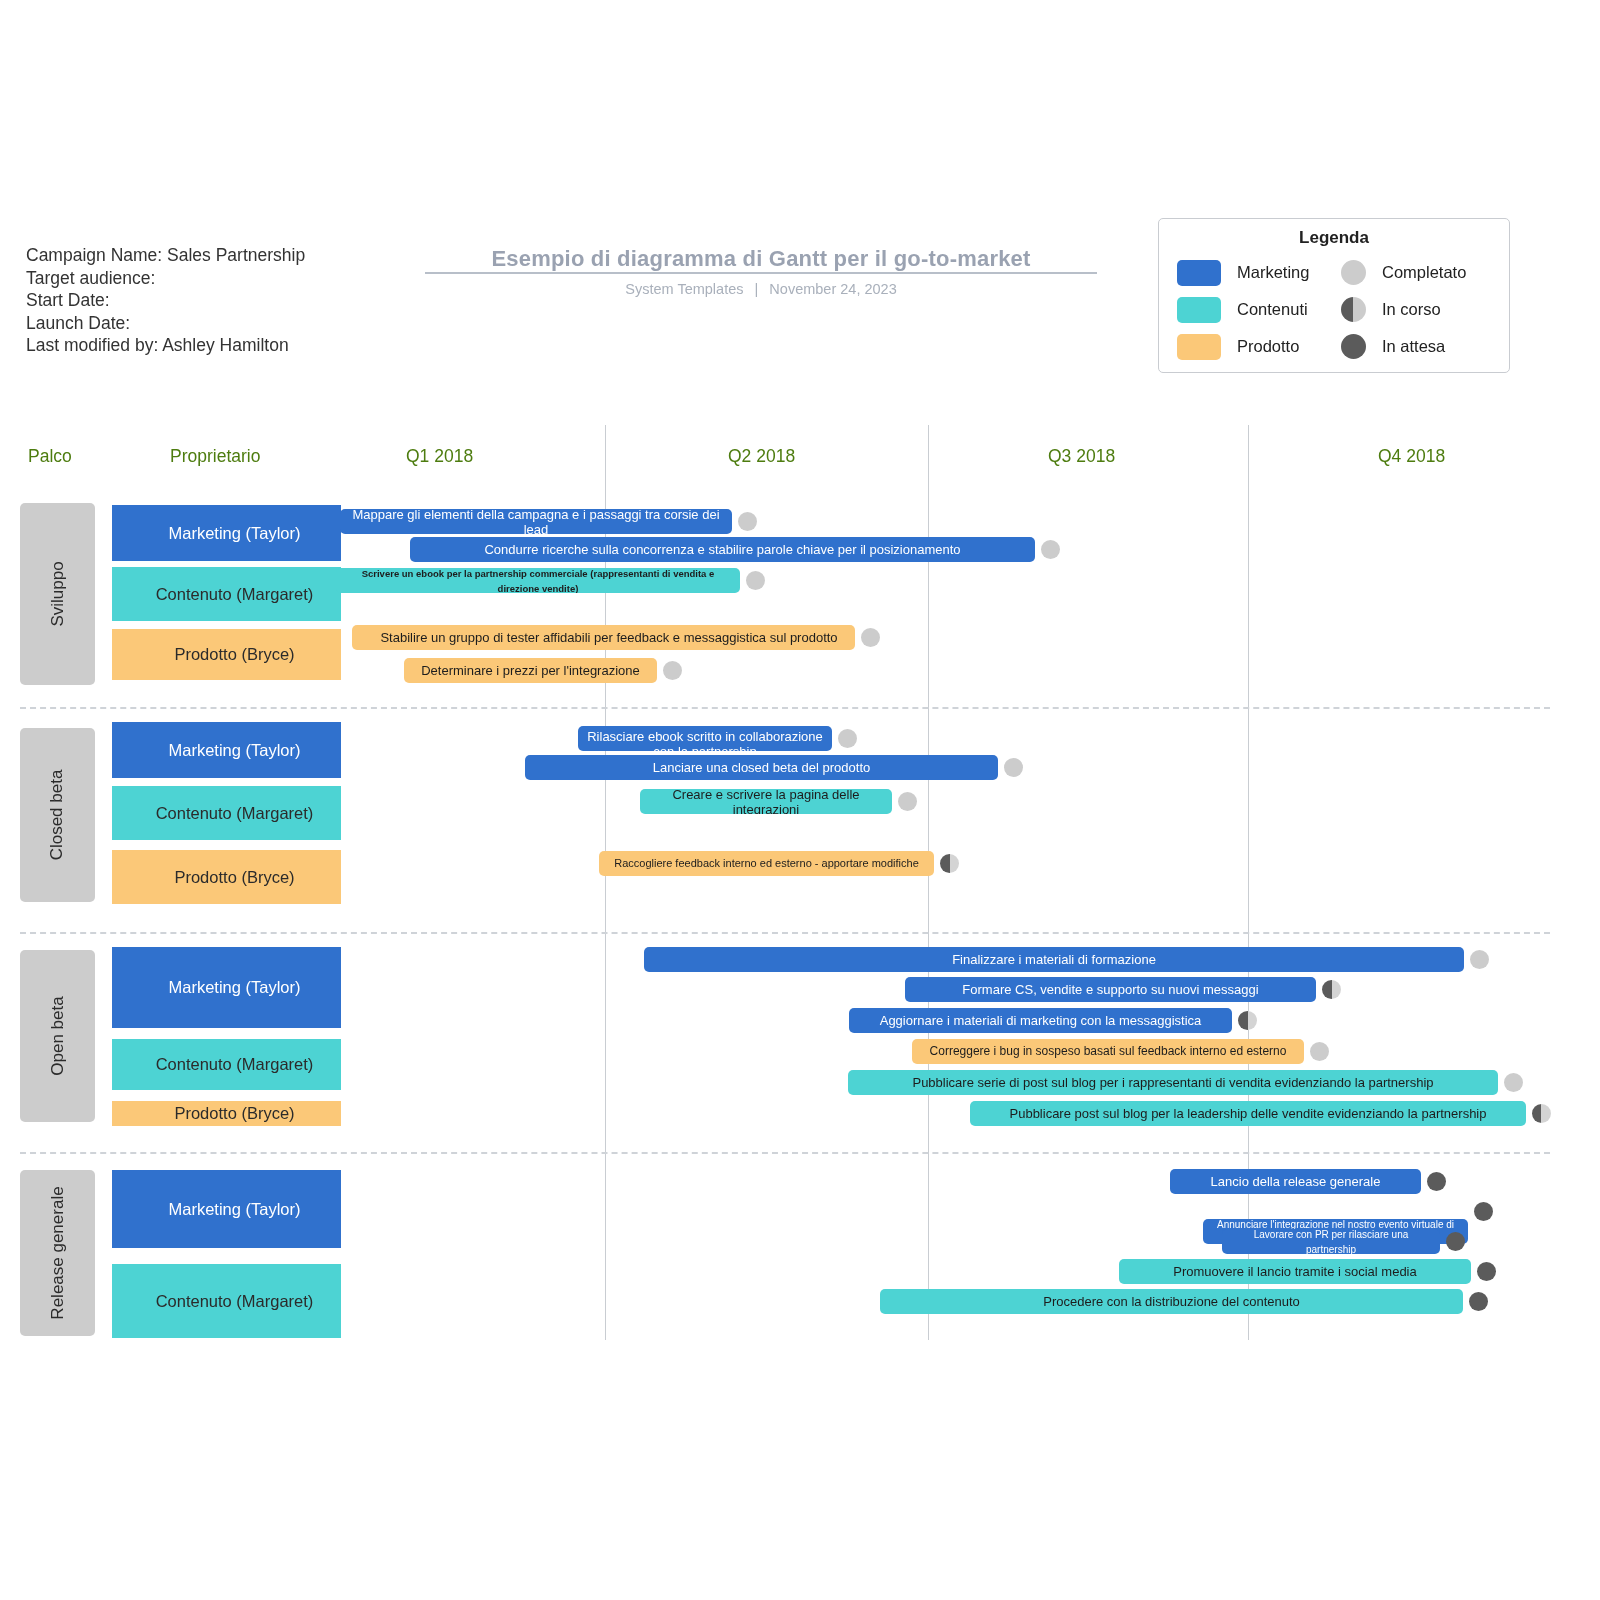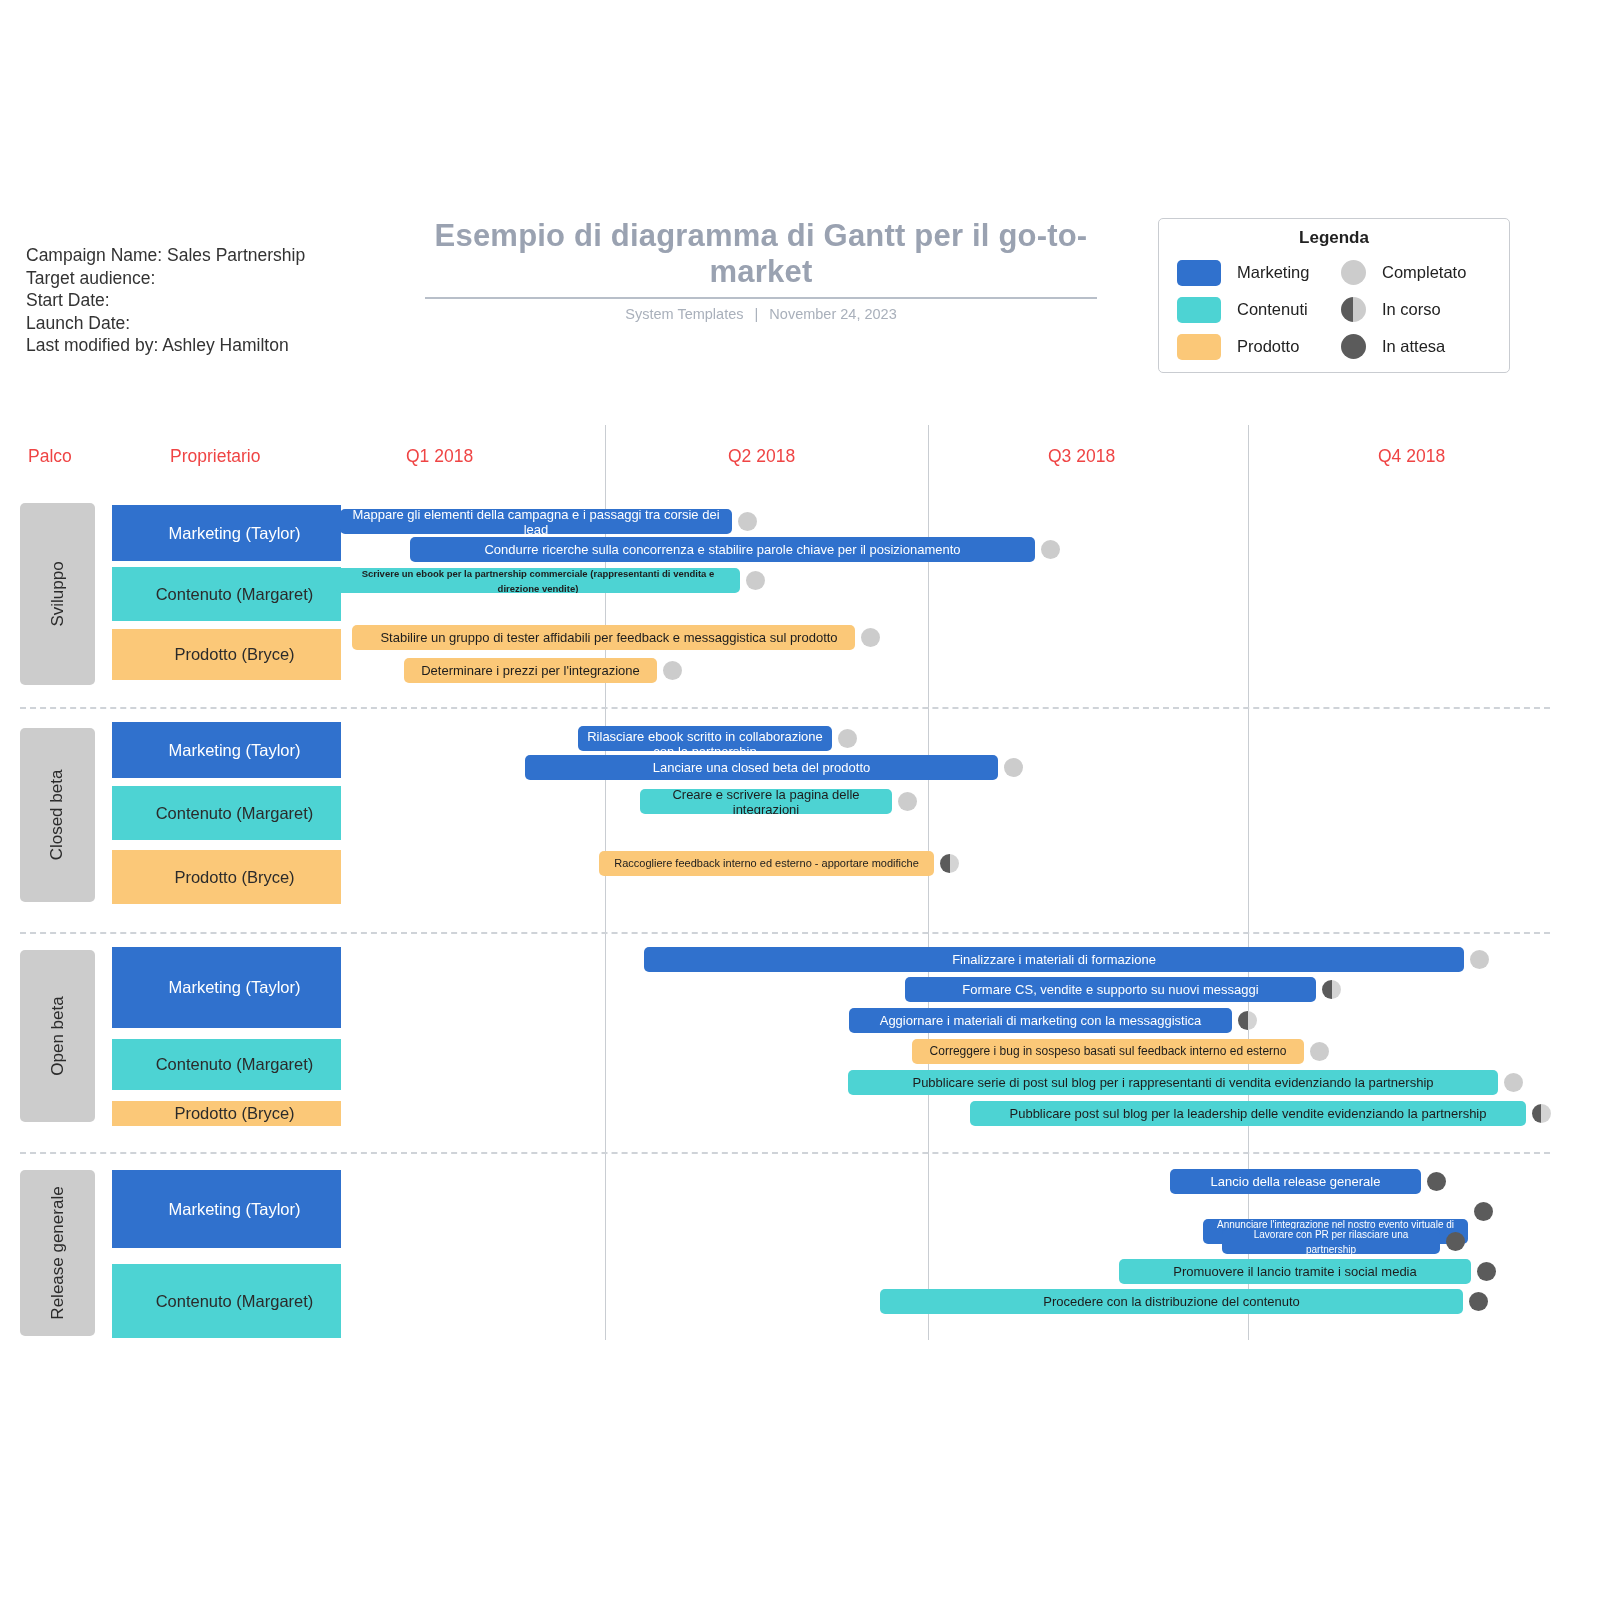--- a/index.html
+++ b/index.html
@@ -16,22 +16,22 @@
     position:absolute;left:26px;top:244px;width:520px;
     font-size:17.5px;line-height:22.5px;color:#333;
   }
   #meta div{white-space:nowrap;}
 
   
   #title-wrap{
     position:absolute;left:425px;top:218px;width:672px;text-align:center;
   }
   #title{
-    font-size:31px;font-weight:bold;color:#9aa2b1;letter-spacing:.2px;
-    padding-bottom:7px;border-bottom:2px solid #b8bfc9;
+    font-size:22px;font-weight:bold;color:#9aa2b1;letter-spacing:.2px;
+    border-bottom:2px solid #b8bfc9;margin-top:28px;
   }
   #subtitle{
     margin-top:7px;font-size:14.5px;color:#a9b0bb;
   }
   #subtitle .sep{margin:0 7px;}
 
   
   #legend{
     position:absolute;left:1158px;top:218px;width:352px;height:155px;
     border:1px solid #c9ccd1;border-radius:5px;background:#fff;box-sizing:border-box;
@@ -47,21 +47,21 @@
   .legend-row{display:flex;align-items:center;height:37px;}
   .sw{width:44px;height:26px;border-radius:5px;flex:none;}
   .legend-label{margin-left:16px;font-size:16.5px;color:#222;white-space:nowrap;}
   .dot{width:25px;height:25px;border-radius:50%;flex:none;}
   .dot.done{background:#cccccc;}
   .dot.prog{background:linear-gradient(90deg,#5b5b5b 50%,#cccccc 50%);}
   .dot.wait{background:#5b5b5b;}
 
   
   .col-head{
-    position:absolute;top:446px;font-size:17.5px;color:#ef4444;white-space:nowrap;
+    position:absolute;top:446px;font-size:17.5px;color:#4d7c0f;white-space:nowrap;
   }
 
   
   .vline{
     position:absolute;width:1px;background:#c9cdd2;
   }
   .hdash{
     position:absolute;height:0;border-top:2px dashed #cfd3d8;
   }
 

